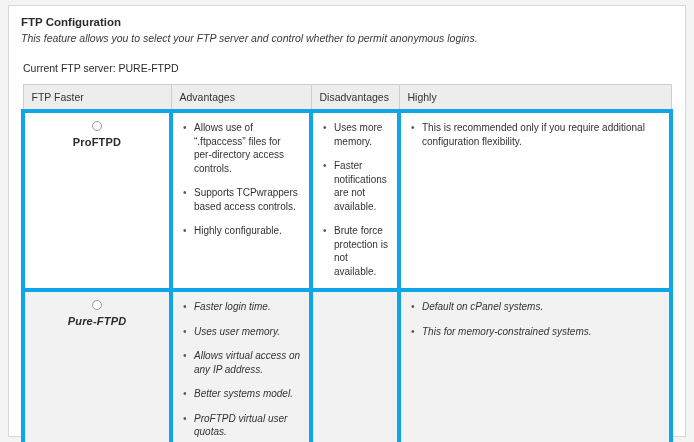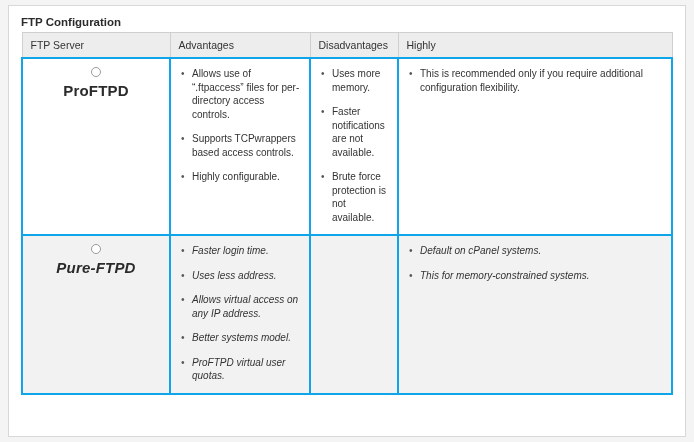--- a/index.html
+++ b/index.html
@@ -53,21 +53,21 @@
     background: #ededed;
     text-align: left;
     font-weight: normal;
     font-size: 10.5px;
     color: #333333;
     padding: 6px 8px;
     border: 1px solid #cfcfcf;
     vertical-align: middle;
   }
   table.ftp-table td {
-    border: 2px solid #0ea5e9;
+    border: 4px solid #0ea5e9;
     vertical-align: top;
     padding: 8px 8px 10px 8px;
     font-size: 10px;
     color: #333333;
   }
   .col-server { width: 148px; }
   .col-adv    { width: 140px; }
   .col-dis    { width: 88px; }
   .col-notes  { width: auto; }
 
@@ -84,21 +84,21 @@
     display: block;
     width: 10px;
     height: 10px;
     margin: 0 auto 5px auto;
     border-radius: 50%;
     border: 1px solid #9b9b9b;
     background: #ffffff;
     box-sizing: border-box;
   }
   .server-label {
-    font-size: 15px;
+    font-size: 11px;
     font-weight: bold;
     color: #2b2b2b;
     letter-spacing: 0.2px;
   }
   ul.bullets {
     margin: 0;
     padding: 0 0 0 13px;
     list-style: none;
   }
   ul.bullets li {
@@ -114,31 +114,33 @@
     top: 0;
     color: #555555;
   }
 </style>
 </head>
 <body>
 
 <div class="page">
 
   <h1 class="page-title">FTP Configuration</h1>
+  <p class="page-subtitle">This feature allows you to select your FTP server and control whether to permit anonymous logins.</p>
+  <p class="current-server">Current FTP server: PURE-FTPD</p>
 
   <table class="ftp-table">
     <colgroup>
       <col class="col-server">
       <col class="col-adv">
       <col class="col-dis">
       <col class="col-notes">
     </colgroup>
     <thead>
       <tr>
-        <th>FTP Server</th>
+        <th>FTP Faster</th>
         <th>Advantages</th>
         <th>Disadvantages</th>
         <th>Highly</th>
       </tr>
     </thead>
     <tbody>
 
       <tr class="row-plain">
         <td class="server-cell">
           <span class="radio"></span>
@@ -166,21 +168,21 @@
       </tr>
 
       <tr class="row-alt">
         <td class="server-cell">
           <span class="radio"></span>
           <span class="server-label">Pure-FTPD</span>
         </td>
         <td>
           <ul class="bullets">
             <li>Faster login time.</li>
-            <li>Uses less address.</li>
+            <li>Uses user memory.</li>
             <li>Allows virtual access on any IP address.</li>
             <li>Better systems model.</li>
             <li>ProFTPD virtual user quotas.</li>
 
           </ul>
         </td>
         <td></td>
         <td>
           <ul class="bullets">
             <li>Default on cPanel systems.</li>

